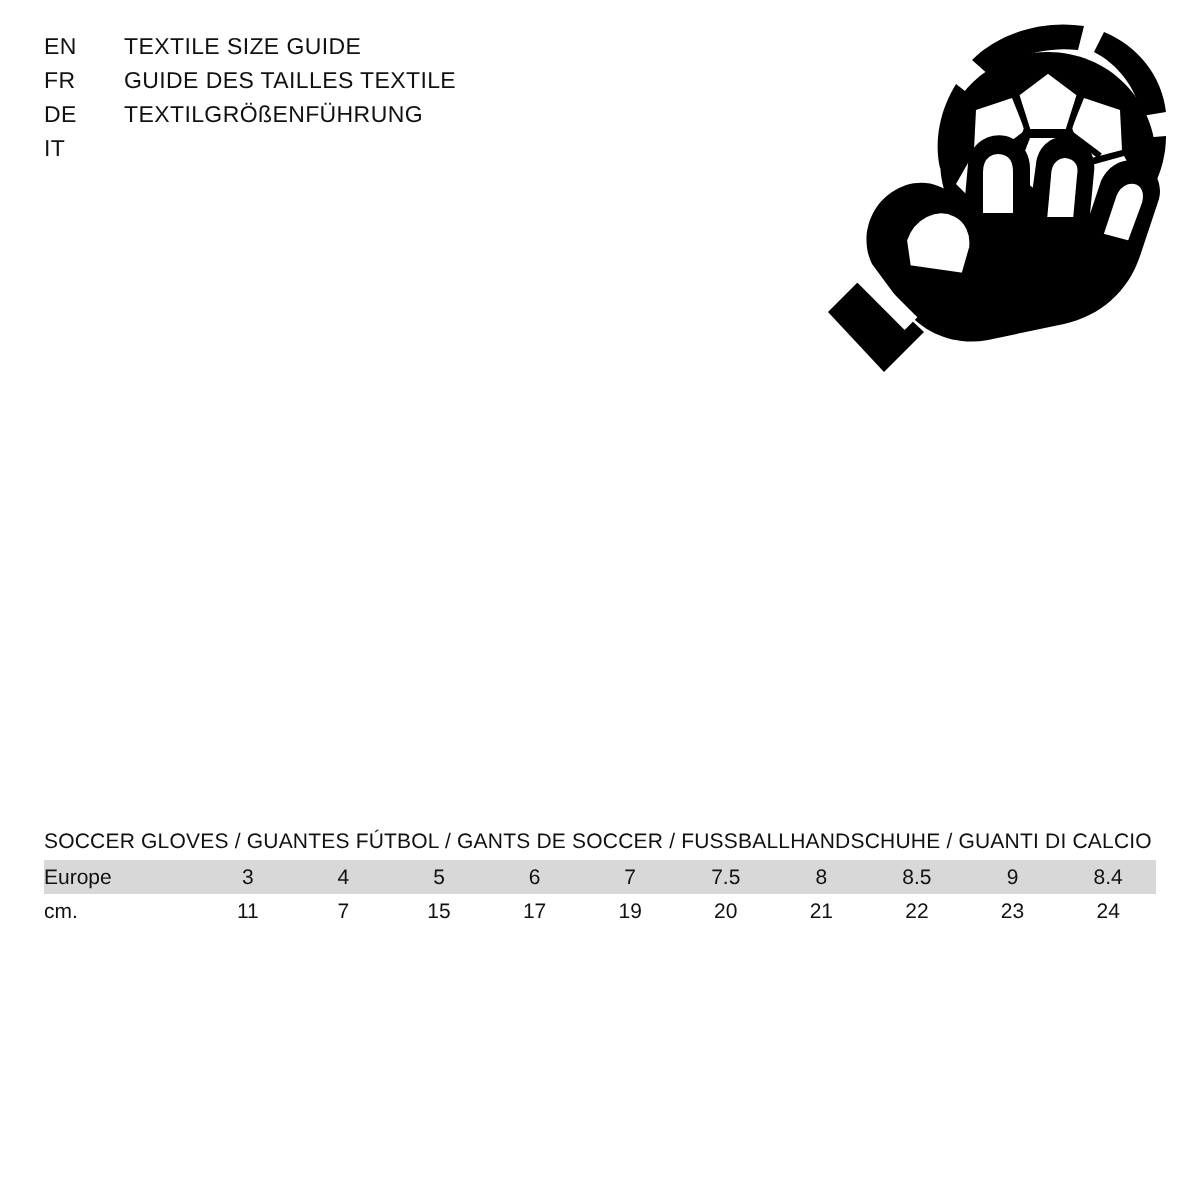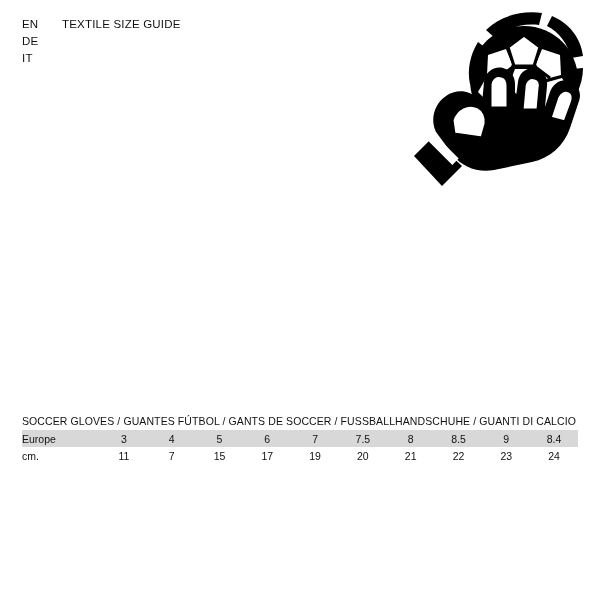--- a/index.html
+++ b/index.html
@@ -96,21 +96,26 @@
 </style>
 </head>
 <body>
 
 <div class="legend">
   <div class="legend-row">
     <span class="legend-code">EN</span>
     <span class="legend-label">TEXTILE SIZE GUIDE</span>
   </div>
   <div class="legend-row">
+    <span class="legend-code">FR</span>
+    <span class="legend-label">GUIDE DES TAILLES TEXTILE</span>
+  </div>
+  <div class="legend-row">
     <span class="legend-code">DE</span>
+    <span class="legend-label">TEXTILGRÖßENFÜHRUNG</span>
   </div>
   <div class="legend-row">
     <span class="legend-code">IT</span>
   </div>
 </div>
 
 <div class="illustration">
   <svg viewBox="0 0 210 190" xmlns="http://www.w3.org/2000/svg" aria-hidden="true">
     <g fill="#000000">
 

